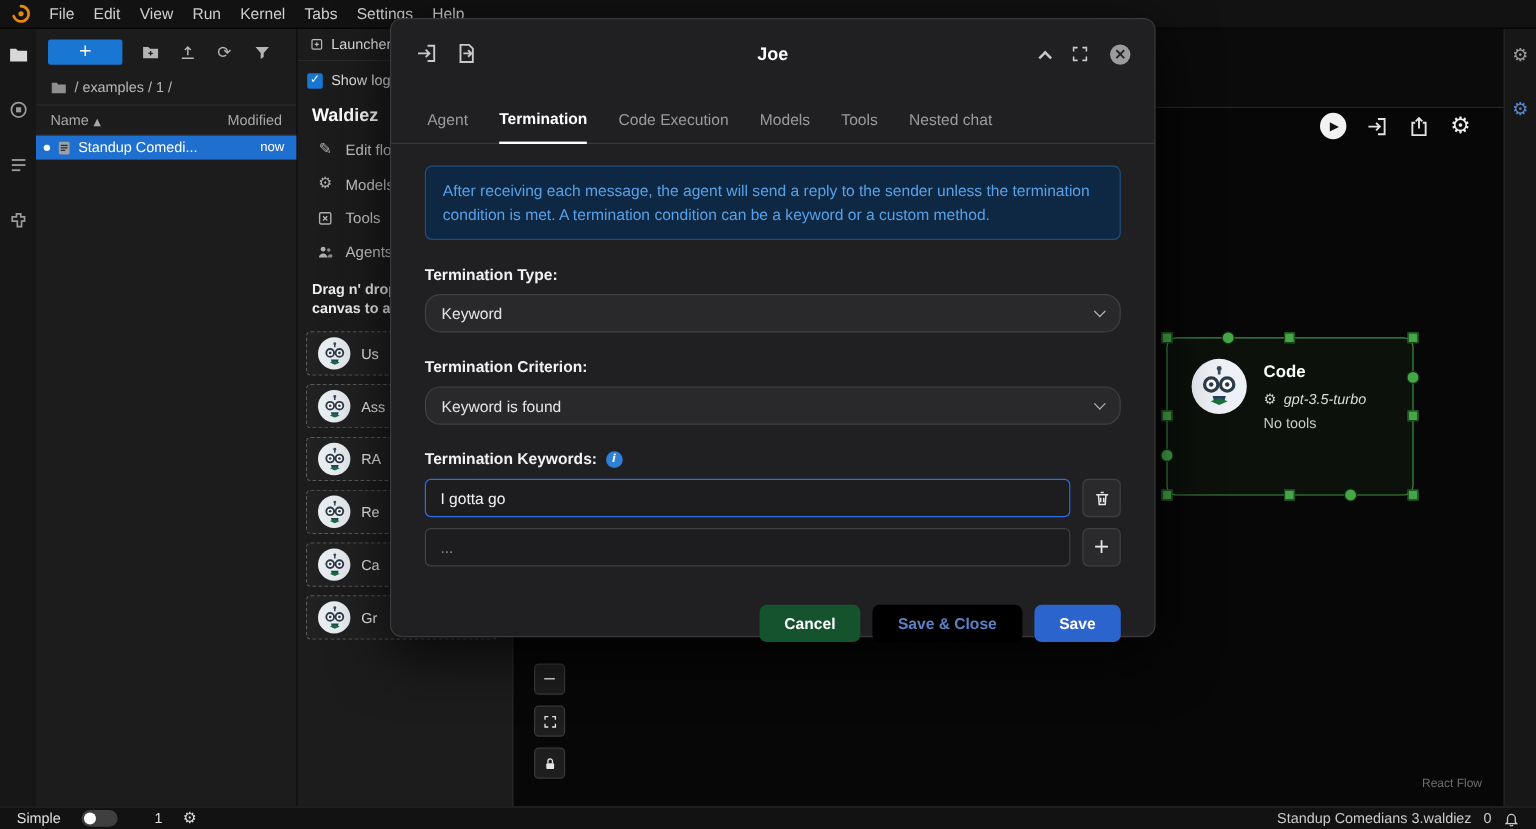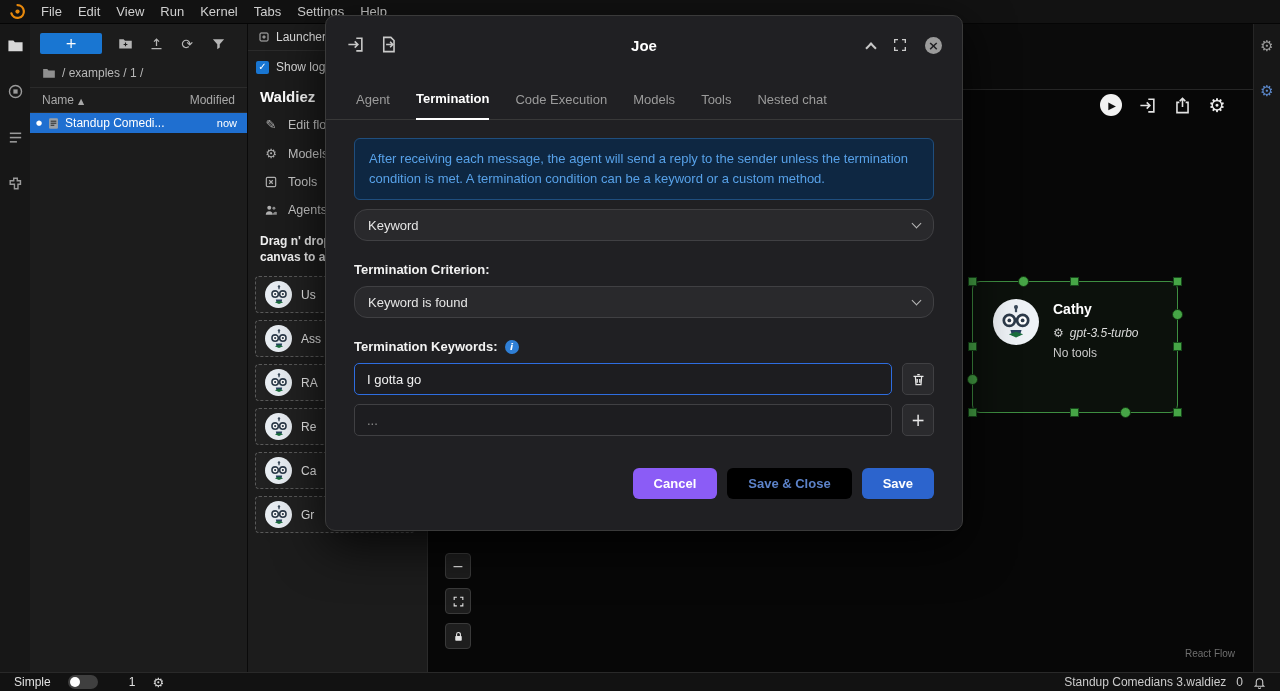--- a/index.html
+++ b/index.html
@@ -144,21 +144,21 @@
   .kw-input{flex:1;height:32px;background:#1d1d20;border:1px solid #404043;border-radius:5px;color:#f2f2f2;
     font-size:13px;padding:0 12px;font-family:inherit;outline:none}
   .kw-input.focused{border:1.5px solid #2e6de0}
   .kw-input::placeholder{color:#8b8b8b}
   .sq-btn{width:32px;height:32px;background:#2a2a2d;border:1px solid #404043;border-radius:5px;color:#e8e8e8;
     display:flex;align-items:center;justify-content:center;font-size:17px;cursor:pointer}
   .sq-btn svg{width:15px;height:15px}
   .m-actions{display:flex;justify-content:flex-end;gap:10px;margin-top:32px}
   .btn{height:31px;border:none;border-radius:6px;font-size:13px;font-weight:bold;padding:0 21px;
     color:#fff;font-family:inherit;cursor:pointer}
-  .btn.cancel{background:#8b5cf6}
+  .btn.cancel{background:#14532d}
   .btn.save-close{background:#000000;color:#5c82c8}
   .btn.save{background:#2c64cd}
 </style>
 </head>
 <body>
 
 <svg width="0" height="0" style="position:absolute" aria-hidden="true">
   <defs>
     <symbol id="i-folder" viewBox="0 0 24 24">
         <path d="M2 5h7l2.2 2.5H22V20H2z" fill="currentColor"></path>
@@ -453,21 +453,21 @@
       <span class="hdot d-top"></span>
       <span class="hdot d-bottom"></span>
       <span class="hdot d-left"></span>
       <span class="hdot d-right"></span>
       <span class="node-avatar">
           <svg>
             <use href="#i-robot"></use>
           </svg>
         </span>
       <div class="node-body">
-        <div class="node-title">Cathy</div>
+        <div class="node-title">Code</div>
         <div class="node-model">
           <span class="uni">⚙</span>
           <span>gpt-3.5-turbo</span>
         </div>
         <div class="node-tools">No tools</div>
       </div>
     </div>
 
     <div class="rf-controls">
       <span class="rf-btn uni">−</span>
@@ -531,20 +531,21 @@
       <span class="m-tab active">Termination</span>
       <span class="m-tab">Code Execution</span>
       <span class="m-tab">Models</span>
       <span class="m-tab">Tools</span>
       <span class="m-tab">Nested chat</span>
     </div>
 
     <div class="m-content">
       <div class="info-box">After receiving each message, the agent will send a reply to the sender unless the termination condition is met. A termination condition can be a keyword or a custom method.</div>
 
+      <div class="m-label">Termination Type:</div>
       <div class="m-select">
         <span>Keyword</span>
         <span class="chev"></span>
       </div>
 
       <div class="m-label">Termination Criterion:</div>
       <div class="m-select">
         <span>Keyword is found</span>
         <span class="chev"></span>
       </div>

